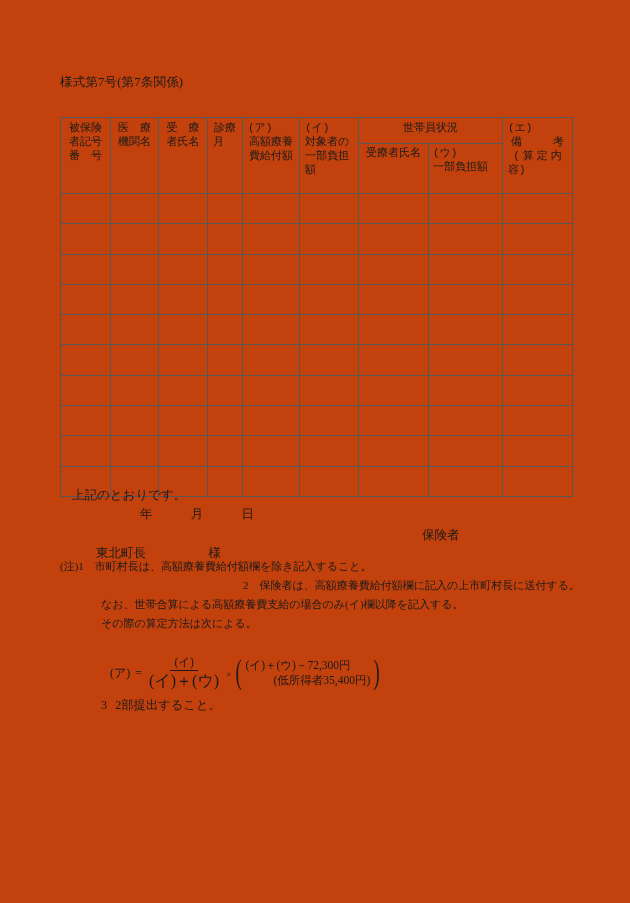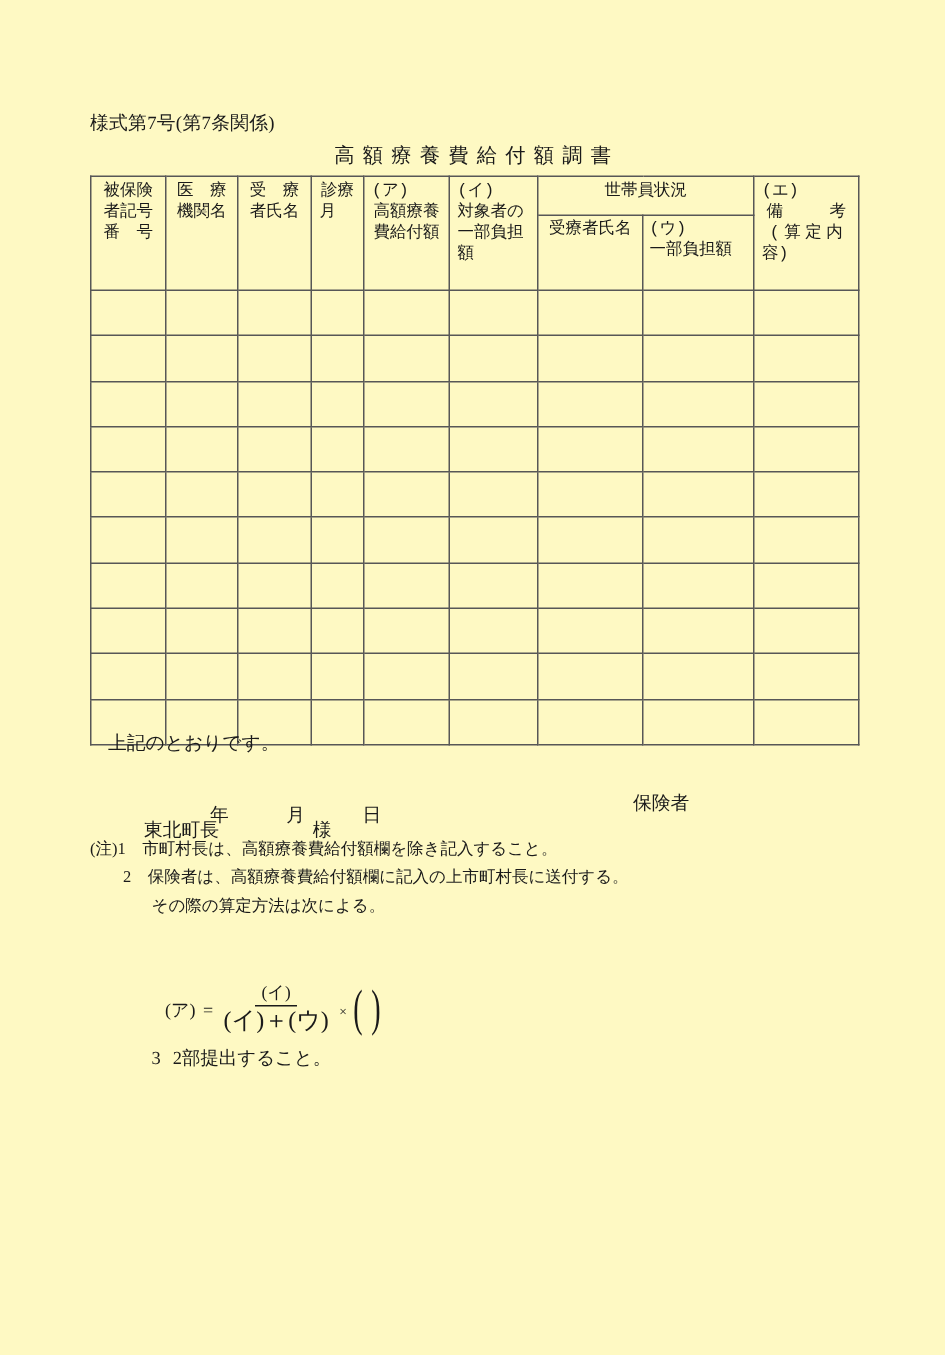--- a/index.html
+++ b/index.html
@@ -12,21 +12,21 @@
     width: 630px;
     height: 903px;
     position: relative;
     font-family: "Liberation Serif", "DejaVu Serif", serif;
     color: #1a1a1a;
     overflow: hidden;
   }
   .page {
     position: absolute;
     inset: 0;
-    background: #fef9c3;
+    background: #c2410c;
   }
 
   
   .form-no {
     position: absolute;
     left: 60px;
     top: 74px;
     font-size: 12.5px;
     letter-spacing: 0.2px;
     white-space: nowrap;
@@ -94,36 +94,36 @@
     padding: 2px 1px 1px 1px !important;
   }
 
   
   .stmt {
     position: absolute;
     font-size: 12.5px;
     white-space: nowrap;
   }
   .stmt-above { left: 72px;  top: 487px; }
-  .stmt-date  { left: 140px; top: 535px; letter-spacing: 0.2px; }
+  .stmt-date  { left: 140px; top: 506px; letter-spacing: 0.2px; }
   .stmt-ins   { left: 422px; top: 527px; }
   .stmt-mayor { left: 96px;  top: 545px; }
 
   
   .notes {
     position: absolute;
     left: 60px;
     top: 557px;
     width: 520px;
     font-size: 11px;
     line-height: 19.1px;
   }
   .note-line { white-space: nowrap; }
   .note-ind1 { padding-left: 0; }
-  .note-ind2 { padding-left: 22px; }
+  .note-ind2 { padding-left: 22px; text-align: right; }
   .note-ind3 { padding-left: 41px; }
 
   
   .formula {
     position: absolute;
     left: 110px;
     top: 656px;
     display: flex;
     align-items: center;
     font-size: 12px;
@@ -183,21 +183,20 @@
   }
   .note-last .num { margin-right: 8px; }
 </style>
 </head>
 <body>
 
 <div class="page">
 
   <div class="form-no">様式第7号(第7条関係)</div>
 
-  <div class="doc-title">高額療養費給付額調書</div>
 
   <table class="grid">
     <colgroup>
       <col style="width:50px">
       <col style="width:48px">
       <col style="width:49px">
       <col style="width:35px">
       <col style="width:57px">
       <col style="width:59px">
       <col style="width:70px">
@@ -367,33 +366,38 @@
   </table>
 
   <div class="stmt stmt-above">上記のとおりです。</div>
   <div class="stmt stmt-date">年　　　月　　　日</div>
   <div class="stmt stmt-ins">保険者</div>
   <div class="stmt stmt-mayor">東北町長　　　　　様</div>
 
   <div class="notes">
     <div class="note-line note-ind1">(注)1　市町村長は、高額療養費給付額欄を除き記入すること。</div>
     <div class="note-line note-ind2">2　保険者は、高額療養費給付額欄に記入の上市町村長に送付する。</div>
+    <div class="note-line note-ind3">なお、世帯合算による高額療養費支給の場合のみ(イ)欄以降を記入する。</div>
     <div class="note-line note-ind3">その際の算定方法は次による。</div>
   </div>
 
   <div class="formula">
     <span class="f-lhs">(ア)</span>
     <span class="f-eq">=</span>
     <span class="frac">
       <span class="num">(イ)</span>
       <span class="den">(イ)＋(ウ)</span>
     </span>
     <span class="f-times">×</span>
     <span class="paren-group">
       <span class="big-paren">(</span>
+      <span class="paren-body">
+        <span class="row1">(イ)＋(ウ)－72,300円</span>
+        <span class="row2">(低所得者35,400円)</span>
+      </span>
       <span class="big-paren">)</span>
     </span>
   </div>
 
   <div class="note-last">
     <span class="num">3</span><span>2部提出すること。</span>
   </div>
 
 </div>
 

